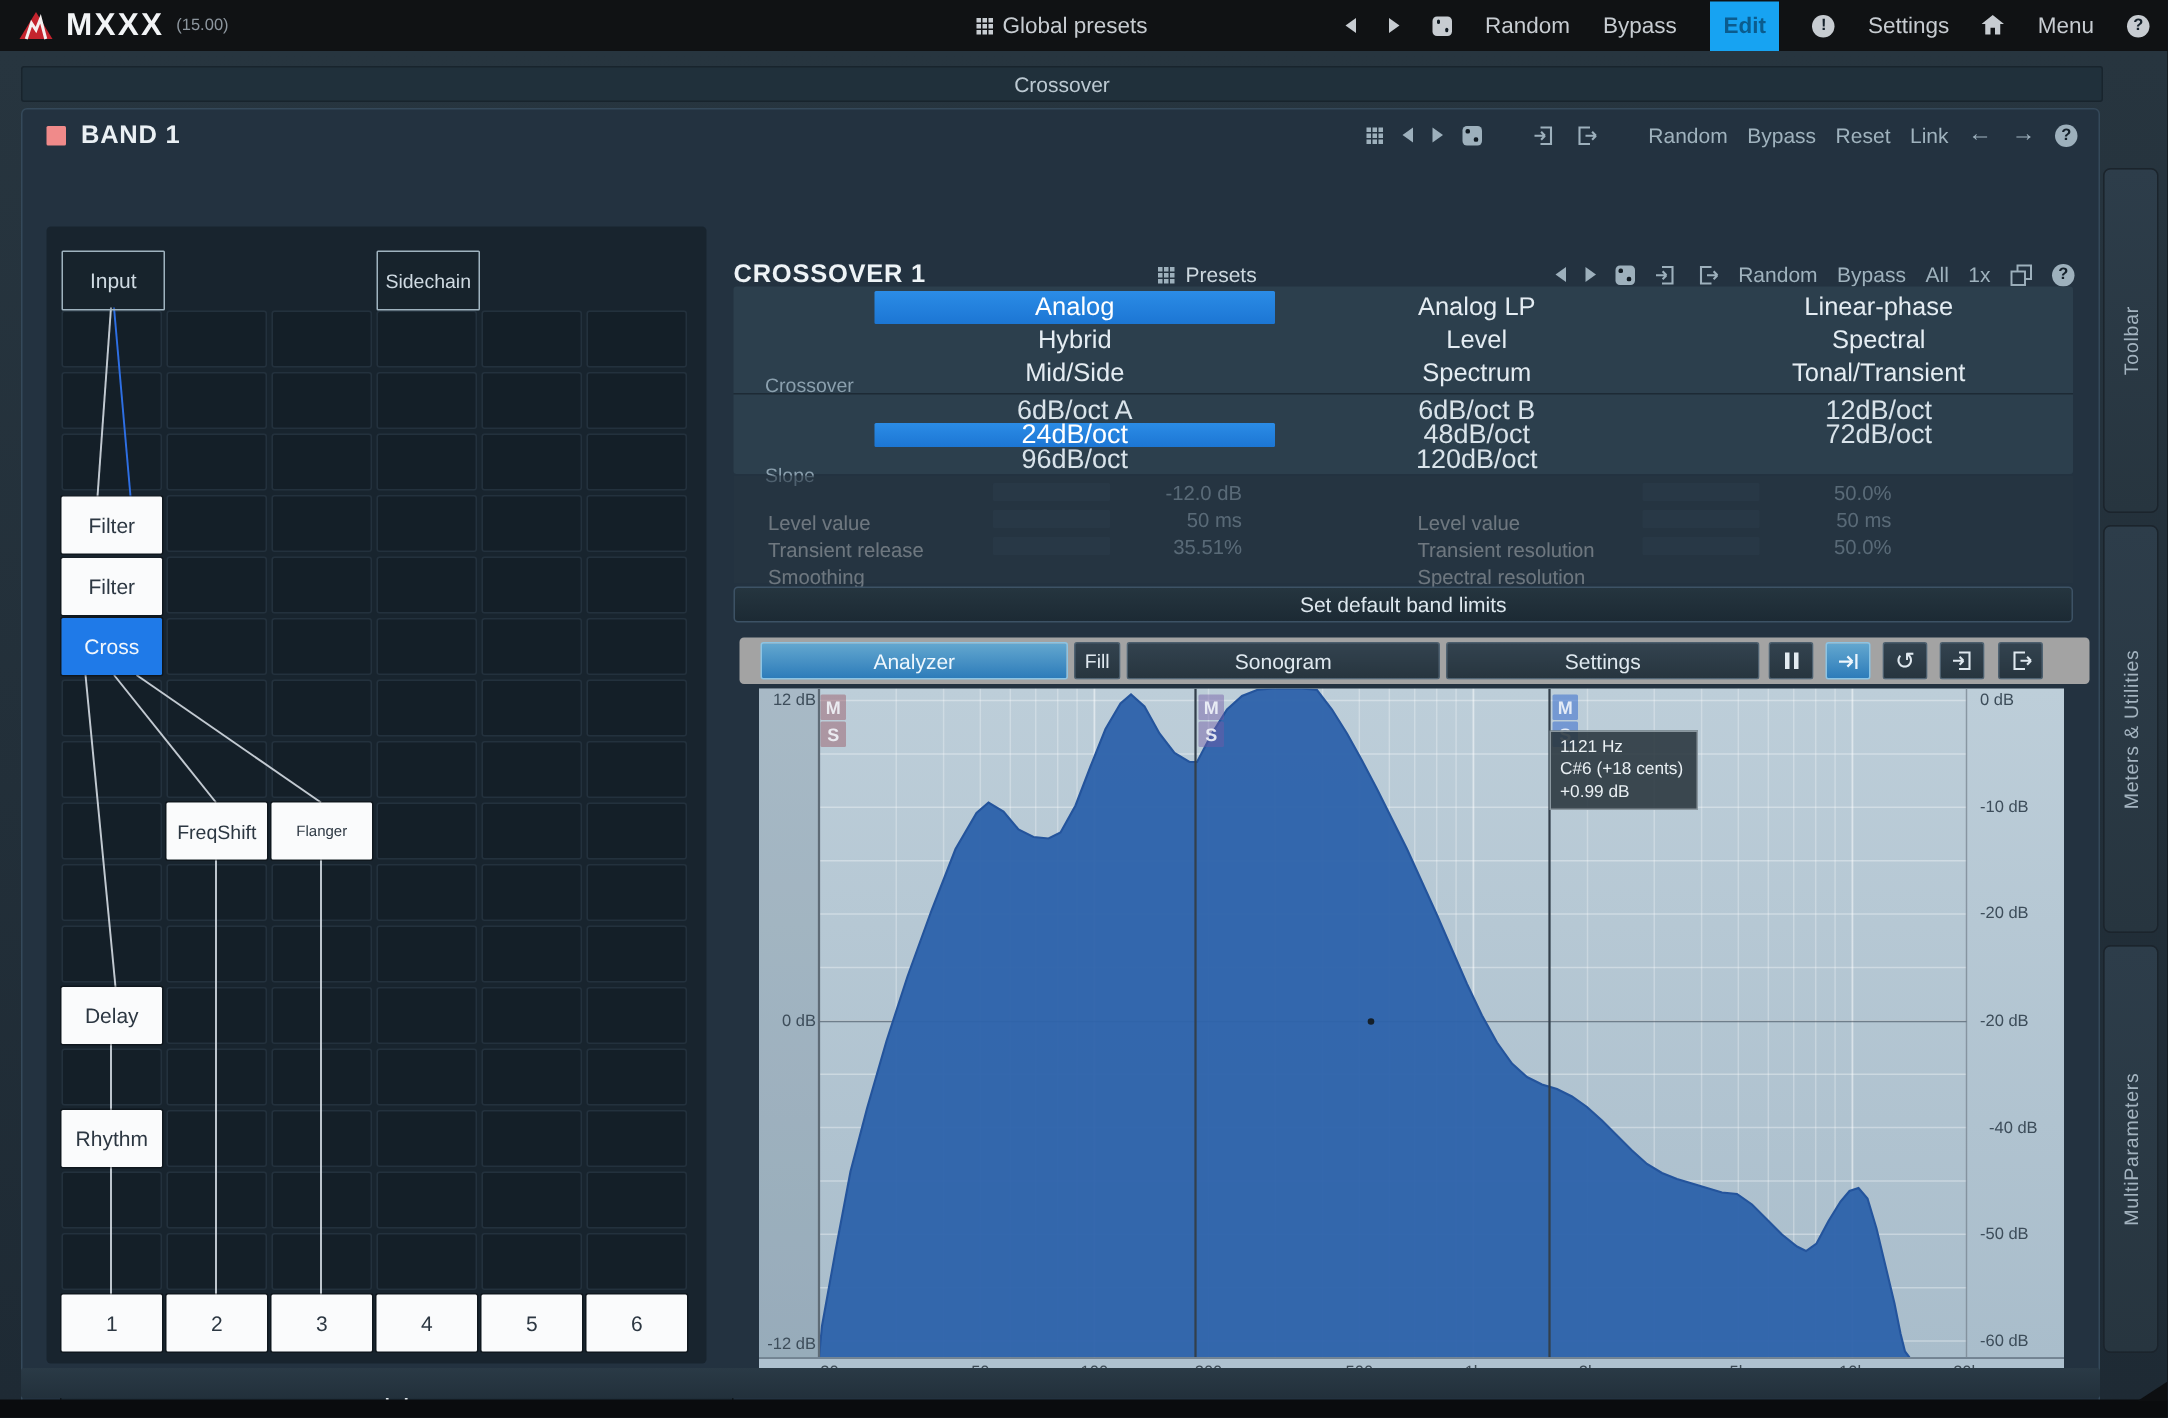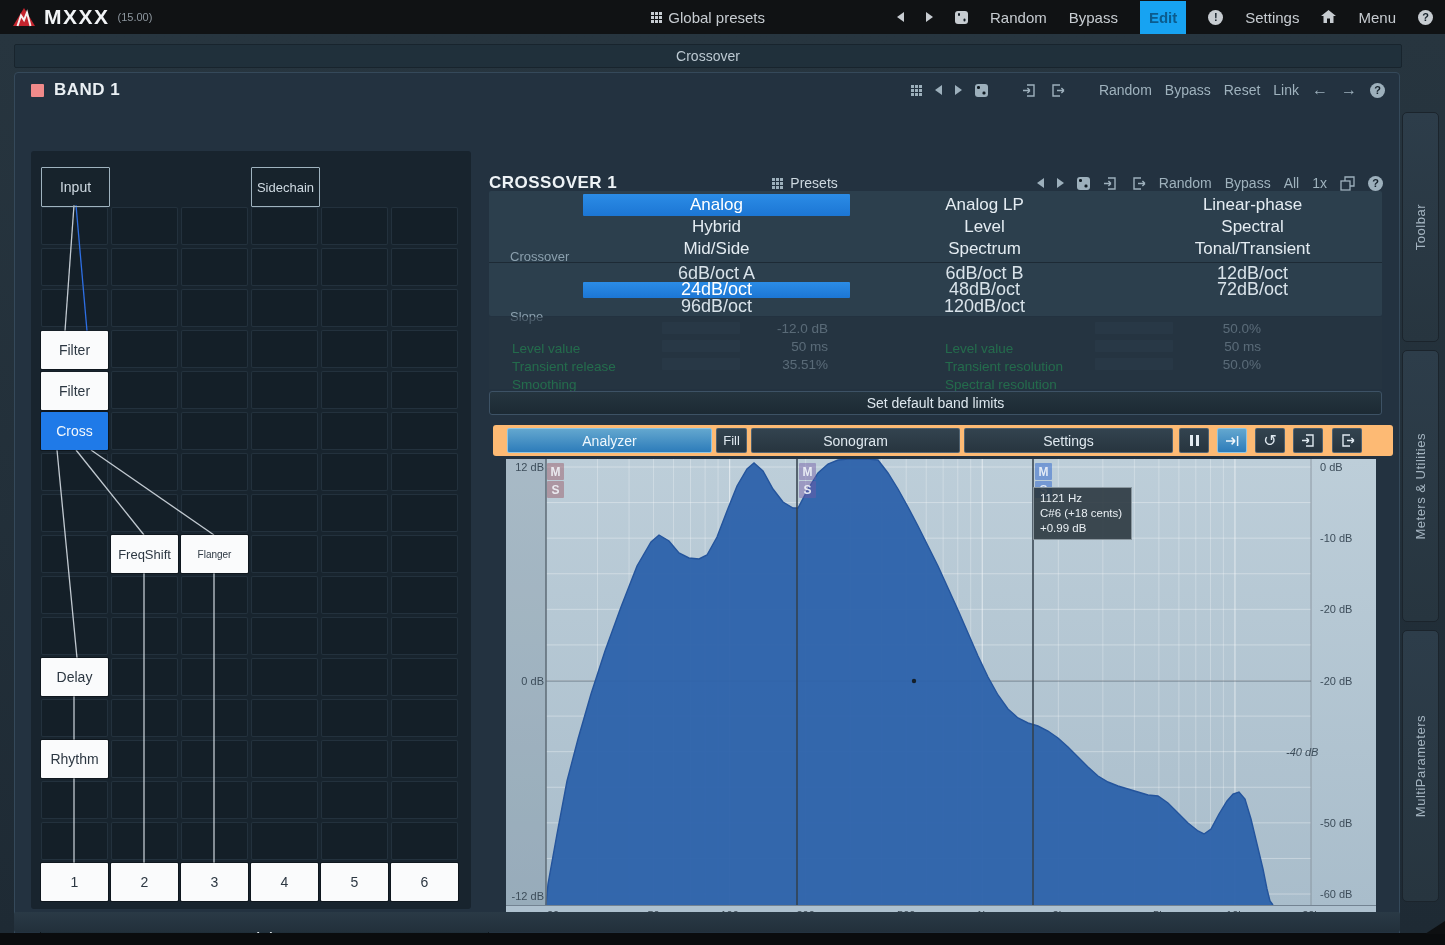--- a/index.html
+++ b/index.html
@@ -61,28 +61,28 @@
   #typeblock{position:absolute;left:474px;top:118px;width:893px;height:125px;background:#2c3f4d;border-radius:2px;}
   .sec-label{position:absolute;font-size:13px;color:#8ba0ae;}
   .opt-col{position:absolute;display:flex;flex-direction:column;}
   .t-row{height:22px;display:flex;align-items:center;justify-content:center;font-size:17px;color:#e4ecf2;}
   .s-row{height:16.5px;display:flex;align-items:center;justify-content:center;font-size:18px;color:#d9e3ea;}
   .sel{background:linear-gradient(180deg,#2b8ce6,#1c76d4);color:#ffffff;border-radius:1px;}
   .divline{position:absolute;left:0;width:893px;height:1px;background:rgba(10,18,24,0.45);}
   
   #params{position:absolute;left:474px;top:244px;width:893px;height:72px;background:rgba(38,54,66,0.6);}
   .prow{position:absolute;height:18px;display:flex;align-items:center;opacity:0.38;}
-  .prow .plabel{font-size:13.5px;color:#22c55e;margin-top:40px;}
+  .prow .plabel{font-size:13.5px;color:#e5e5e5;margin-top:40px;}
   .prow .ptrack{position:absolute;right:88px;left:150px;top:3px;bottom:3px;background:rgba(70,100,125,0.25);border-radius:1px;}
   .prow .pvalue{margin-left:auto;font-size:13.5px;color:#aec2d0;position:relative;}
   #setdef{position:absolute;left:474px;top:318px;width:893px;height:24px;background:linear-gradient(180deg,#25353f,#1c2a34);
           border:1px solid #3d5265;border-radius:3px;display:flex;align-items:center;justify-content:center;
           font-size:14px;color:#dde7ee;box-sizing:border-box;}
   
-  #antabs{position:absolute;left:478px;top:352px;width:900px;height:31px;background:#fdba74;border-radius:3px;}
+  #antabs{position:absolute;left:478px;top:352px;width:900px;height:31px;background:#a3a3a3;border-radius:3px;}
   .atab{position:absolute;top:3px;height:25px;background:linear-gradient(180deg,#33434f,#27353f);border:1px solid rgba(120,145,165,0.45);
         border-radius:2px;display:flex;align-items:center;justify-content:center;font-size:14px;color:#dfe8ef;box-sizing:border-box;}
   .atab.on{background:linear-gradient(180deg,#63a7cf,#2d7cba);border-color:#8cc4e4;color:#eef7fd;}
   #plot{position:absolute;left:491px;top:386px;width:870px;height:446px;background:linear-gradient(180deg,#bdced9,#a9bdcb);overflow:hidden;}
   #plot .lstrip{position:absolute;left:0;top:0;width:40px;height:100%;background:rgba(70,92,112,0.18);}
   .axlab{position:absolute;font-size:11px;color:#3d4d5a;transform:translateY(-50%);white-space:nowrap;}
   #freqstrip{position:absolute;left:491px;top:832px;width:870px;height:19px;background:#aec1cf;border-top:1px solid rgba(55,70,85,0.5);box-sizing:border-box;}
   .ftick{position:absolute;top:3px;font-size:11px;color:#3c4a55;transform:translateX(-50%);}
   .msbadge{position:absolute;width:17px;height:17px;display:flex;align-items:center;justify-content:center;
            font-size:12px;font-weight:bold;color:rgba(242,246,250,0.88);border-radius:1px;}
@@ -517,21 +517,21 @@
       <div id="leftlabels">
           <span class="axlab" style="right: auto; left: 2px; top: 8px; position: absolute; width: 36px; text-align: right;">12 dB</span>
           <span class="axlab" style="right: auto; left: 2px; top: 222px; position: absolute; width: 36px; text-align: right;">0 dB</span>
           <span class="axlab" style="right: auto; left: 2px; top: 437px; position: absolute; width: 36px; text-align: right;">-12 dB</span>
         </div>
       <div id="rightlabels">
           <span class="axlab" style="left: 814px; top: 8px;">0 dB</span>
           <span class="axlab" style="left: 814px; top: 79.17px;">-10 dB</span>
           <span class="axlab" style="left: 814px; top: 150.34px;">-20 dB</span>
           <span class="axlab" style="left: 814px; top: 221.51px;">-20 dB</span>
-          <span class="axlab" style="left: 780px; top: 292.68px; font-style: italic;">-40 dB</span>
+          <span class="axlab" style="left: 820px; top: 292.68px;">-40 dB</span>
           <span class="axlab" style="left: 814px; top: 363.85px;">-50 dB</span>
           <span class="axlab" style="left: 814px; top: 435.02px;">-60 dB</span>
         </div>
       <div id="tooltip">
         <div>1121 Hz</div>
         <div>C#6 (+18 cents)</div>
         <div>+0.99 dB</div>
       </div>
     </div>
     <div id="freqstrip">

